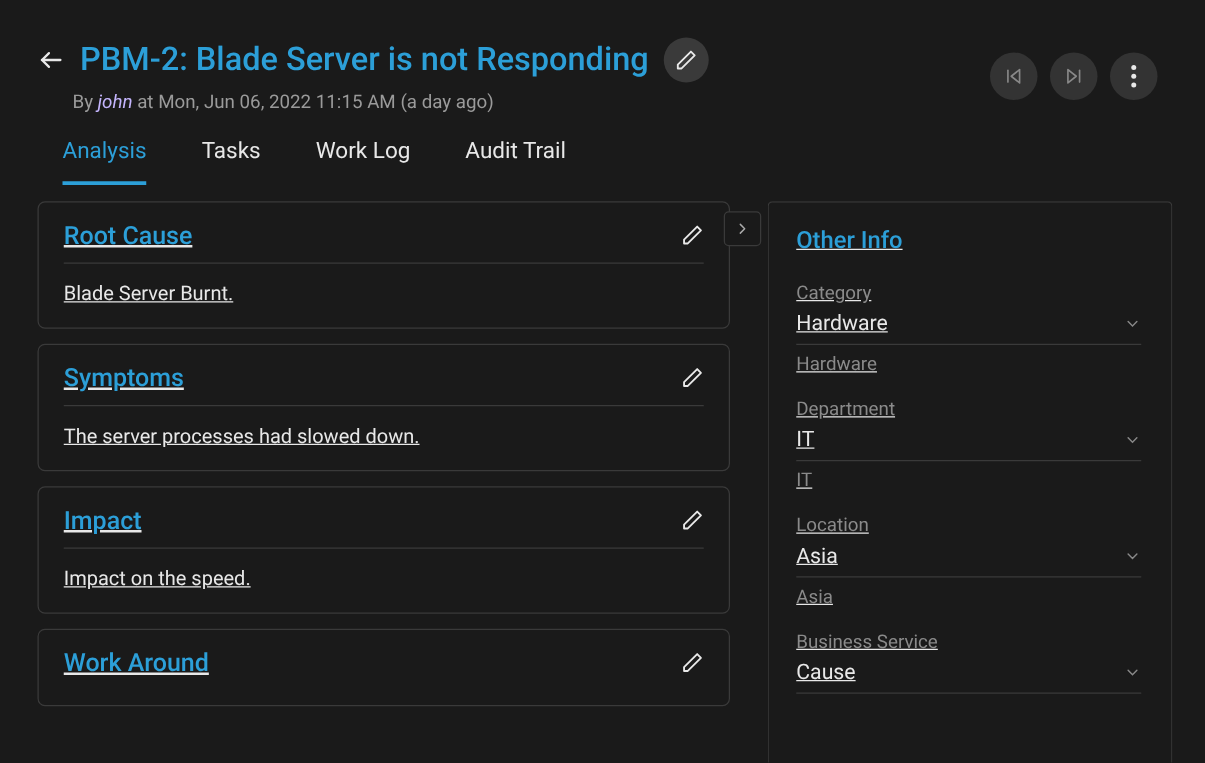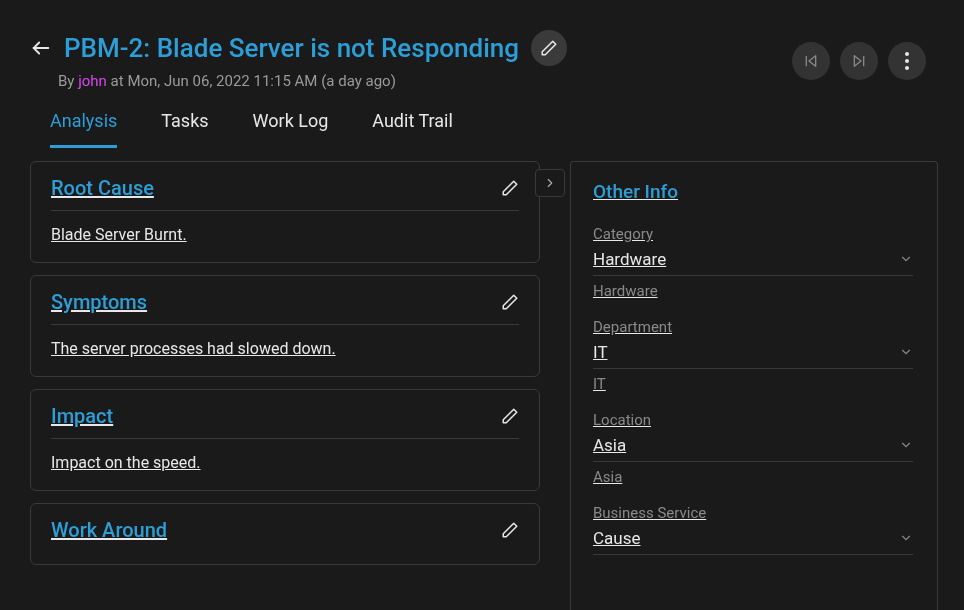--- a/index.html
+++ b/index.html
@@ -37,21 +37,21 @@
       border-radius: 50%;
       background: #3a3a3a;
       display: flex; align-items: center; justify-content: center;
       cursor: pointer;
     }
     .byline {
       color: #9a9a9a;
       font-size: 15px;
       margin-left: 28px;
     }
-    .byline .author { color: #d946ef; }
+    .byline .author { color: #c4b5fd; font-style: italic; }
 
     .header-right {
       display: flex;
       align-items: center;
       gap: 10px;
       padding-top: 12px;
       padding-right: 8px;
     }
     .nav-circle {
       width: 38px; height: 38px;
@@ -154,21 +154,21 @@
       display: flex;
       align-items: center;
       justify-content: center;
       cursor: pointer;
       color: #aaa;
       background: #1a1a1a;
       z-index: 5;
     }
 
     .side-col {
-      width: 368px;
+      width: 324px;
       border: 1px solid #3a3a3a;
       border-radius: 4px 4px 0 0;
       padding: 18px 24px 0 22px;
       position: relative;
       margin-right: 26px;
       height: 450px;
       border-bottom: none;
     }
     .side-title {
       color: #2c9fd8;

